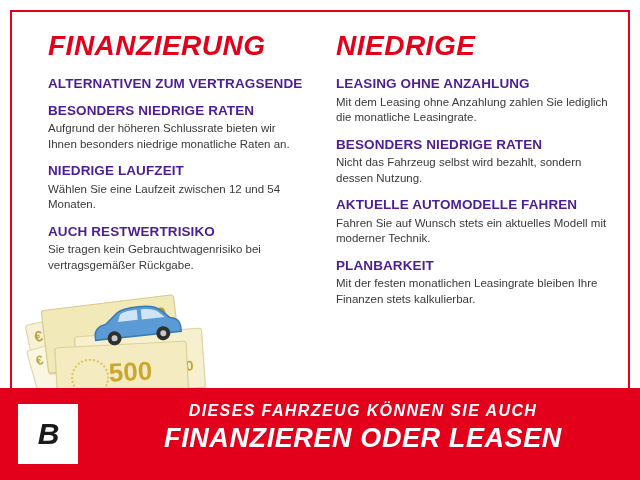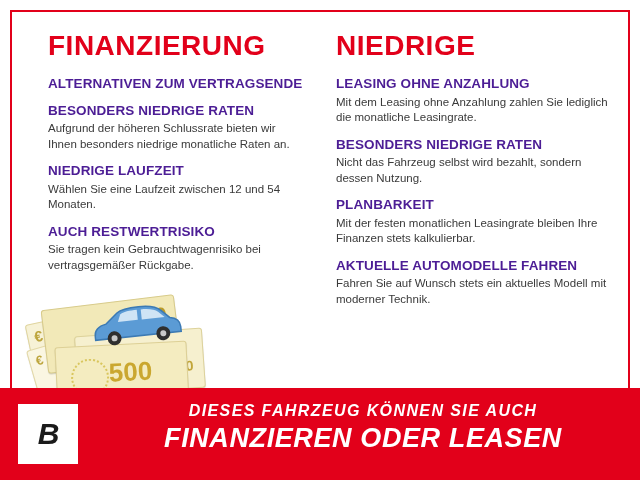--- a/index.html
+++ b/index.html
@@ -50,20 +50,21 @@
   }
   .col-right {
     width: 318px;
     padding-left: 22px;
     padding-right: 14px;
   }
   .col-title {
     color: #e2001a;
     font-size: 28px;
     font-weight: bold;
+    font-style: italic;
     letter-spacing: 0.5px;
     margin: 0 0 16px 0;
     line-height: 1;
   }
   .block {
     margin-bottom: 11px;
   }
   .block-head {
     color: #4c1d95;
     font-size: 13.5px;
@@ -284,26 +285,26 @@
 
         <div class="block">
           <div class="block-head">LEASING OHNE ANZAHLUNG</div>
           <div class="block-body">Mit dem Leasing ohne Anzahlung zahlen Sie lediglich die monatliche Leasingrate.</div>
         </div>
         <div class="block">
           <div class="block-head">BESONDERS NIEDRIGE RATEN</div>
           <div class="block-body">Nicht das Fahrzeug selbst wird bezahlt, sondern dessen Nutzung.</div>
         </div>
         <div class="block">
+          <div class="block-head">AKTUELLE AUTOMODELLE FAHREN</div>
+          <div class="block-body">Fahren Sie auf Wunsch stets ein aktuelles Modell mit moderner Technik.</div>
+        </div>
+        <div class="block">
           <div class="block-head">PLANBARKEIT</div>
           <div class="block-body">Mit der festen monatlichen Leasingrate bleiben Ihre Finanzen stets kalkulierbar.</div>
-        </div>
-        <div class="block">
-          <div class="block-head">AKTUELLE AUTOMODELLE FAHREN</div>
-          <div class="block-body">Fahren Sie auf Wunsch stets ein aktuelles Modell mit moderner Technik.</div>
         </div>
       </div>
 
     </div>
   </div>
 
   <div class="money">
     <div class="note note-left">
       <span class="denom">€</span>
     </div>

